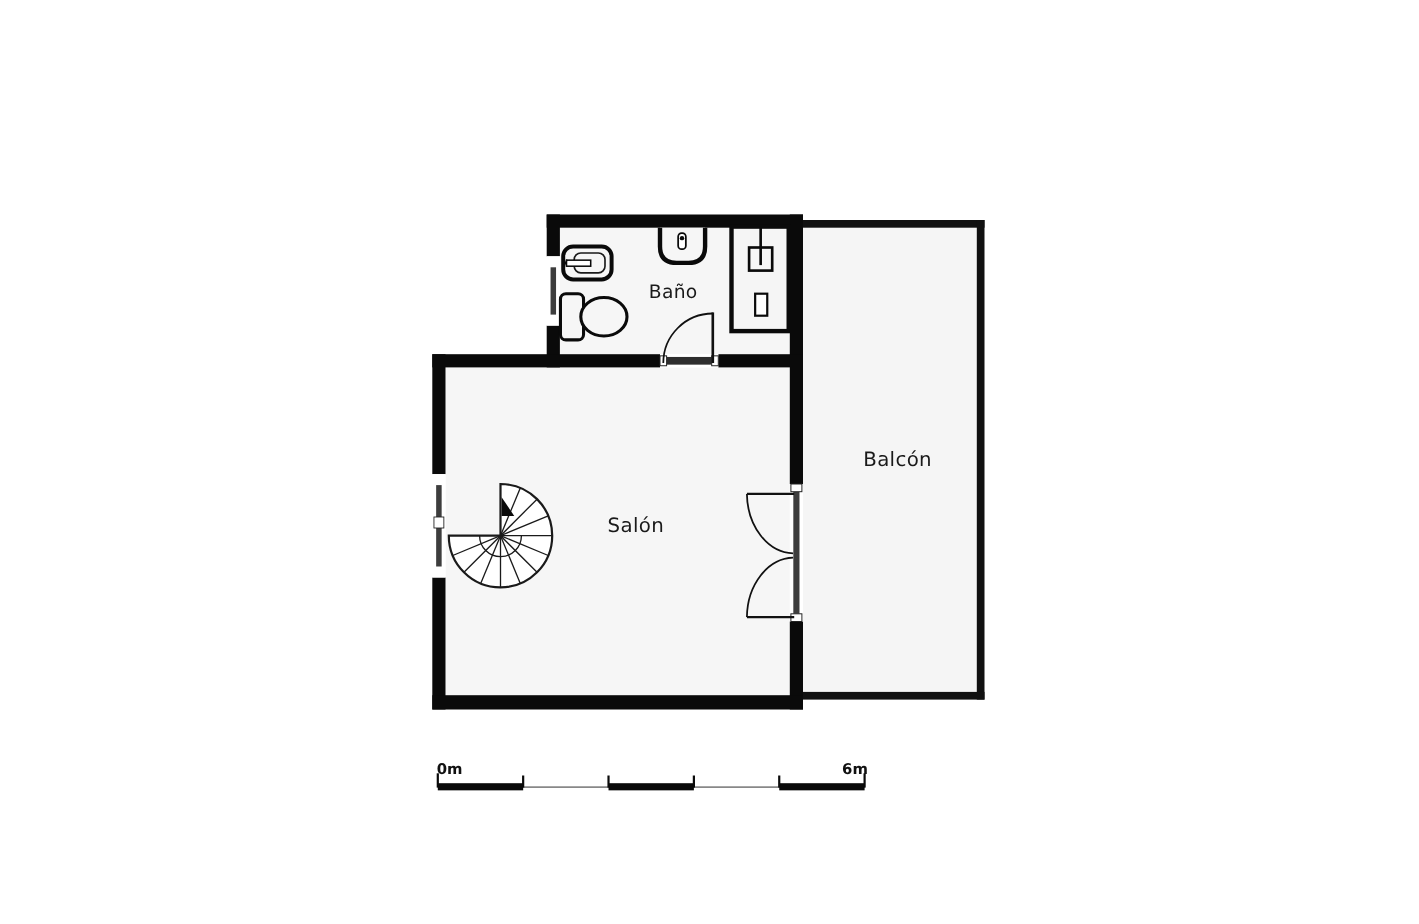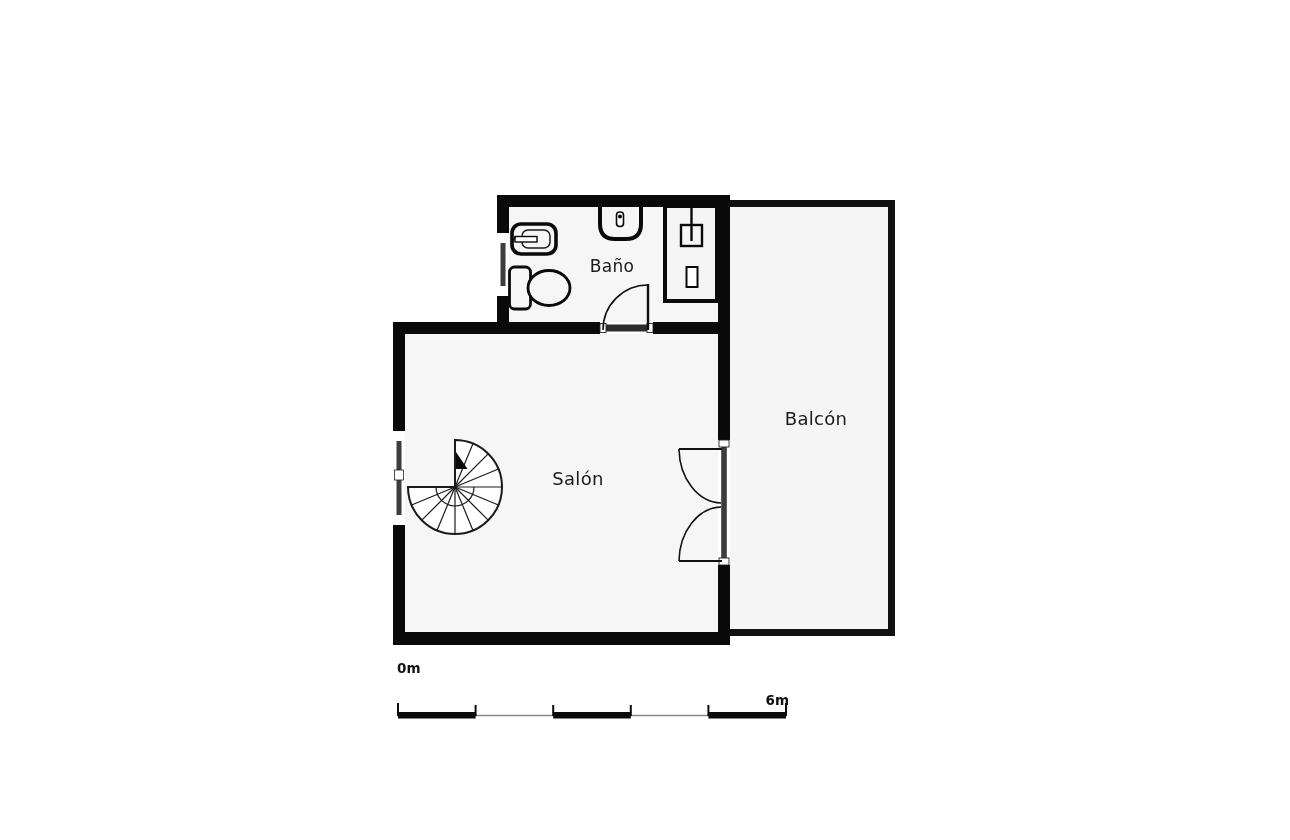--- a/index.html
+++ b/index.html
@@ -155,17 +155,17 @@
       </g>
     </g>
   </svg>
 
   <div class="room-label" style="left:612px;top:266px;font-size:17px;">Baño</div>
 
   <div class="room-label" style="left:578px;top:478px;font-size:18px;">Salón</div>
 
   <div class="room-label" style="left:816px;top:418px;font-size:18px;">Balcón</div>
 
-  <div class="scale-label" style="left:397px;top:660px;">0m</div>
+  <div class="scale-label" style="left:397px;top:692px;">0m</div>
 
   <div class="scale-label" style="right:501px;top:692px;">6m</div>
 
 </div>
 
 </body></html>

